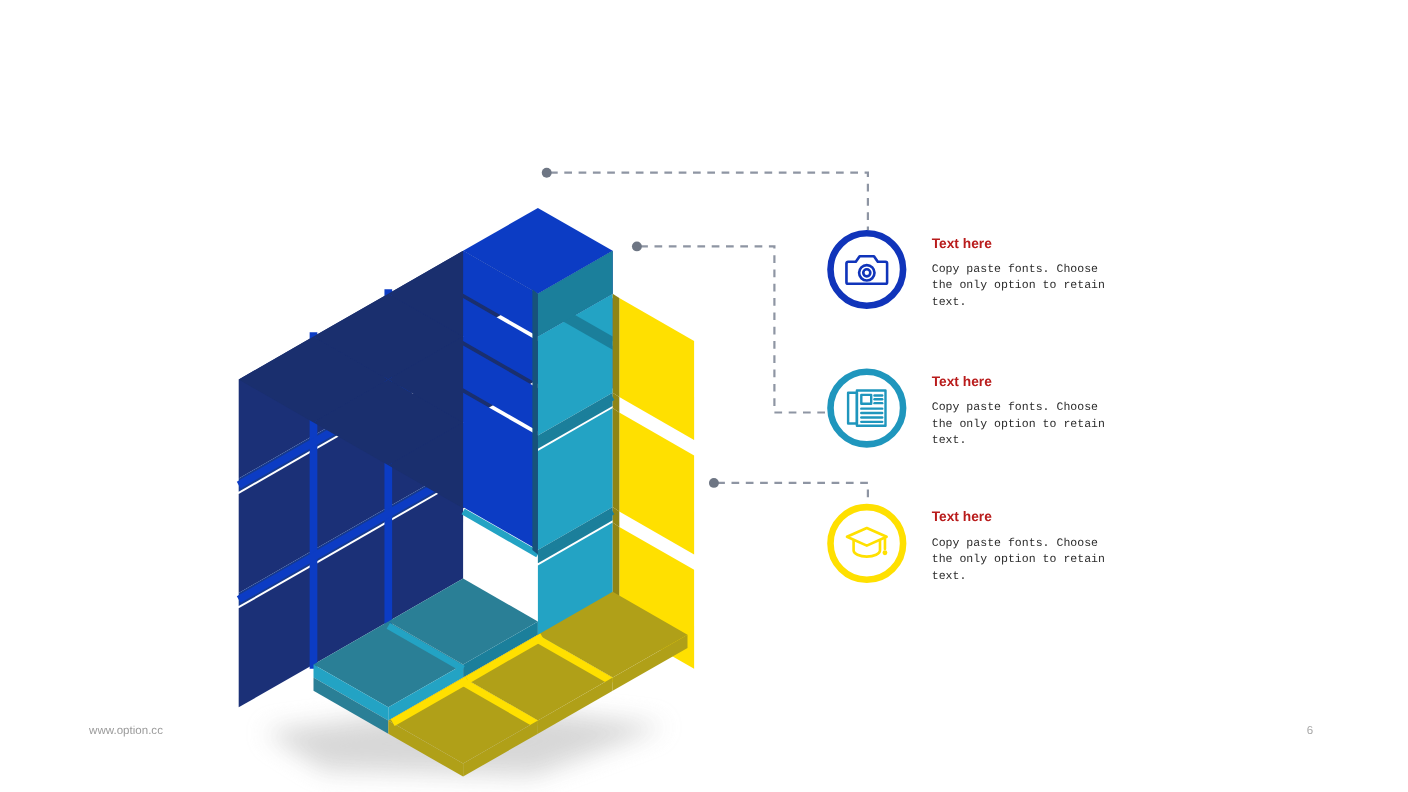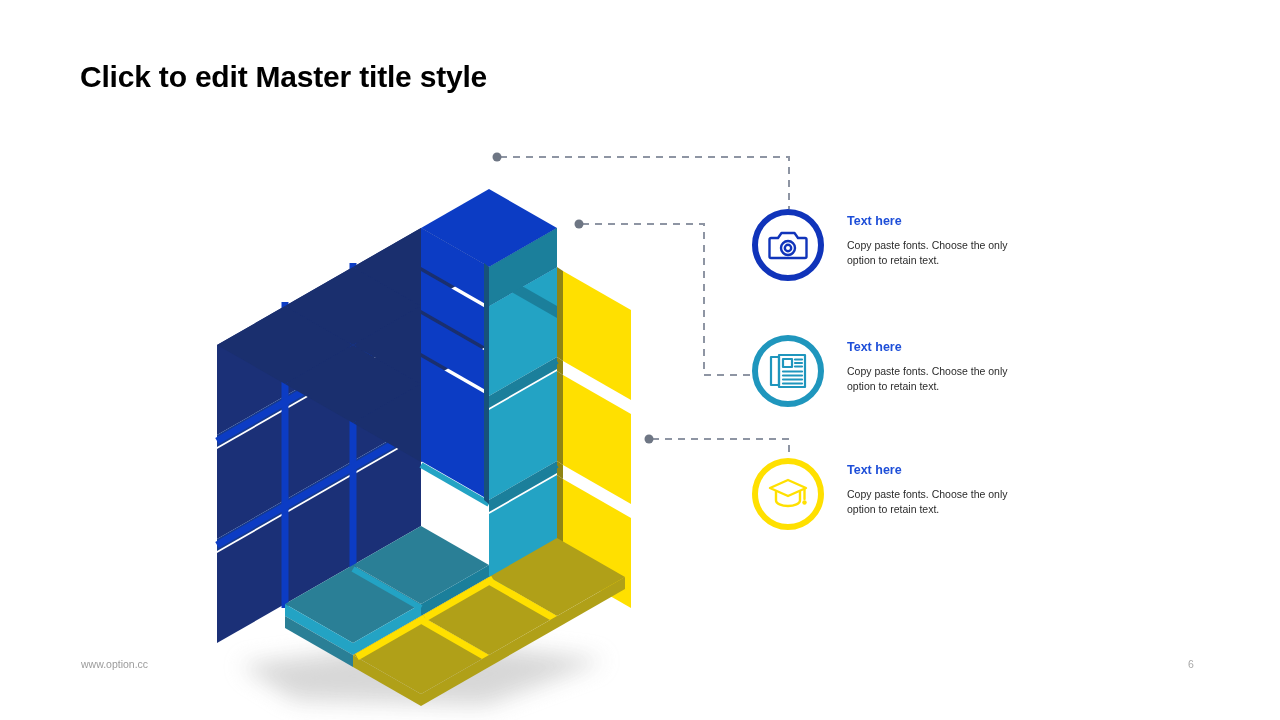--- a/index.html
+++ b/index.html
@@ -80,28 +80,29 @@
     transform: translate(-50%, -50%);
   }
   .item-text {
     margin-left: 23px;
     padding-top: 6px;
     width: 175px;
   }
   .item-title {
     font-size: 12.5px;
     font-weight: bold;
-    color: #1d4ed8;
+    color: #b91c1c;
     margin-bottom: 9px;
     line-height: 1.1;
   }
   .item-body {
     font-size: 10.5px;
     color: #2b2b2b;
     line-height: 1.45;
+    font-family: Liberation Mono, monospace;
   }
 
   #item-1 { left: 752px; top: 209px; }
   #item-2 { left: 752px; top: 335px; }
   #item-3 { left: 752px; top: 458px; }
 
   
   #footer-url {
     position: absolute;
     left: 81px;
@@ -115,21 +116,20 @@
     top: 658px;
     font-size: 10.5px;
     color: #a8a8a8;
   }
 </style>
 </head>
 <body>
 
 <div id="slide">
 
-  <div id="title">Click to edit Master title style</div>
 
   <div id="cube-art">
     <svg id="cube-svg" width="500" height="620" viewBox="0 0 500 620" xmlns="http://www.w3.org/2000/svg">
       <defs>
         <filter id="shadowBlur" x="-30%" y="-120%" width="160%" height="400%">
           <feGaussianBlur stdDeviation="11"></feGaussianBlur>
         </filter>
       </defs>
 
       <g>

